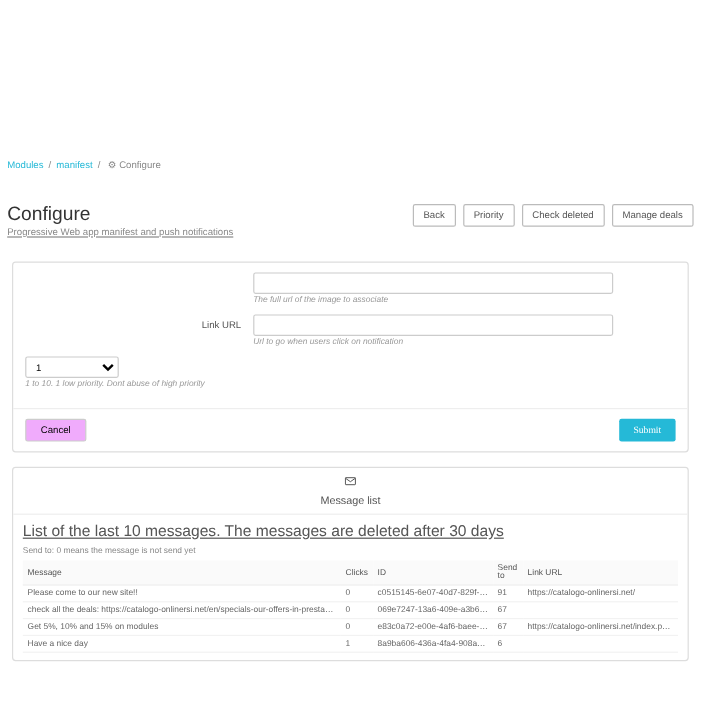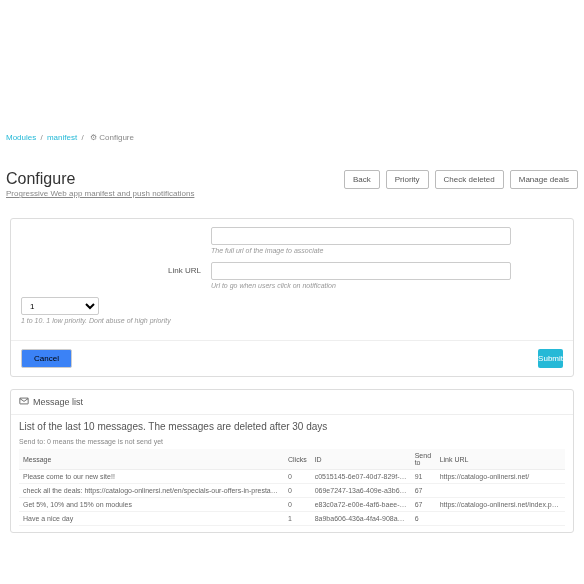--- a/index.html
+++ b/index.html
@@ -21,25 +21,25 @@
 .form-label { width: 190px; text-align: right; padding-right: 10px; font-size: 8px; color: #555; padding-top: 4px; }
 .form-field { flex: 1; }
 .form-input { width: 300px; border: 1px solid #ccc; border-radius: 2px; padding: 4px; font-size: 8px; height: 18px; }
 .form-input.wide { width: 300px; }
 .input-group { display: flex; width: 96px; }
 .input-group .form-input { width: 78px; border-radius: 2px 0 0 2px; }
 .addon { border: 1px solid #ccc; border-left: none; border-radius: 0 2px 2px 0; width: 18px; height: 18px; display: flex; align-items: center; justify-content: center; background: #fafafa; font-size: 8px; }
 .select { width: 78px; border: 1px solid #ccc; border-radius: 2px; padding: 2px 4px; font-size: 8px; height: 18px; background: #fff; }
 .hint { font-size: 7px; color: #999; font-style: italic; margin-top: 2px; }
 .action-row { display: flex; justify-content: space-between; padding: 8px 10px; border-top: 1px solid #eee; }
-.btn-cancel { border: 1px solid #ccc; background: #3b82f6; padding: 4px 12px; font-size: 8px; border-radius: 2px; cursor: pointer; }
-.btn-submit { border: none; background: #25b9d7; color: #fff; padding: 4px 0; font-size: 8px; border-radius: 2px; cursor: pointer; }
-.panel-heading { padding: 6px 8px; font-size: 9px; color: #555; border-bottom: 1px solid #eee; display: flex; align-items: center; gap: 4px; }
+.btn-cancel { border: 1px solid #ccc; background: #f0abfc; padding: 4px 12px; font-size: 8px; border-radius: 2px; cursor: pointer; }
+.btn-submit { border: none; background: #25b9d7; color: #fff; padding: 4px 12px; font-size: 8px; border-radius: 2px; cursor: pointer; font-family: Liberation Serif, serif; }
+.panel-heading { padding: 6px 8px; font-size: 9px; color: #555; border-bottom: 1px solid #eee; display: flex; align-items: center; gap: 4px; flex-direction: column; }
 .panel-body { padding: 6px 8px; }
-.list-desc { font-size: 10px; color: #555; margin-bottom: 6px; }
+.list-desc { font-size: 13px; color: #555; margin-bottom: 6px; text-decoration: underline; }
 .list-note { font-size: 7px; color: #888; margin-bottom: 4px; }
 table { width: 100%; border-collapse: collapse; font-size: 7px; }
 th { text-align: left; padding: 3px 4px; color: #555; border-bottom: 1px solid #eee; font-weight: normal; background: #fafafa; }
 td { padding: 3px 4px; color: #666; border-bottom: 1px solid #f2f2f2; white-space: nowrap; overflow: hidden; text-overflow: ellipsis; }
 .col-msg { width: 265px; max-width: 265px; }
 .col-clicks { width: 20px; }
 .col-id { width: 100px; max-width: 100px; }
 .col-sendto { width: 25px; }
 .col-link { max-width: 120px; }
 .icon-sm { width: 10px; height: 10px; }

